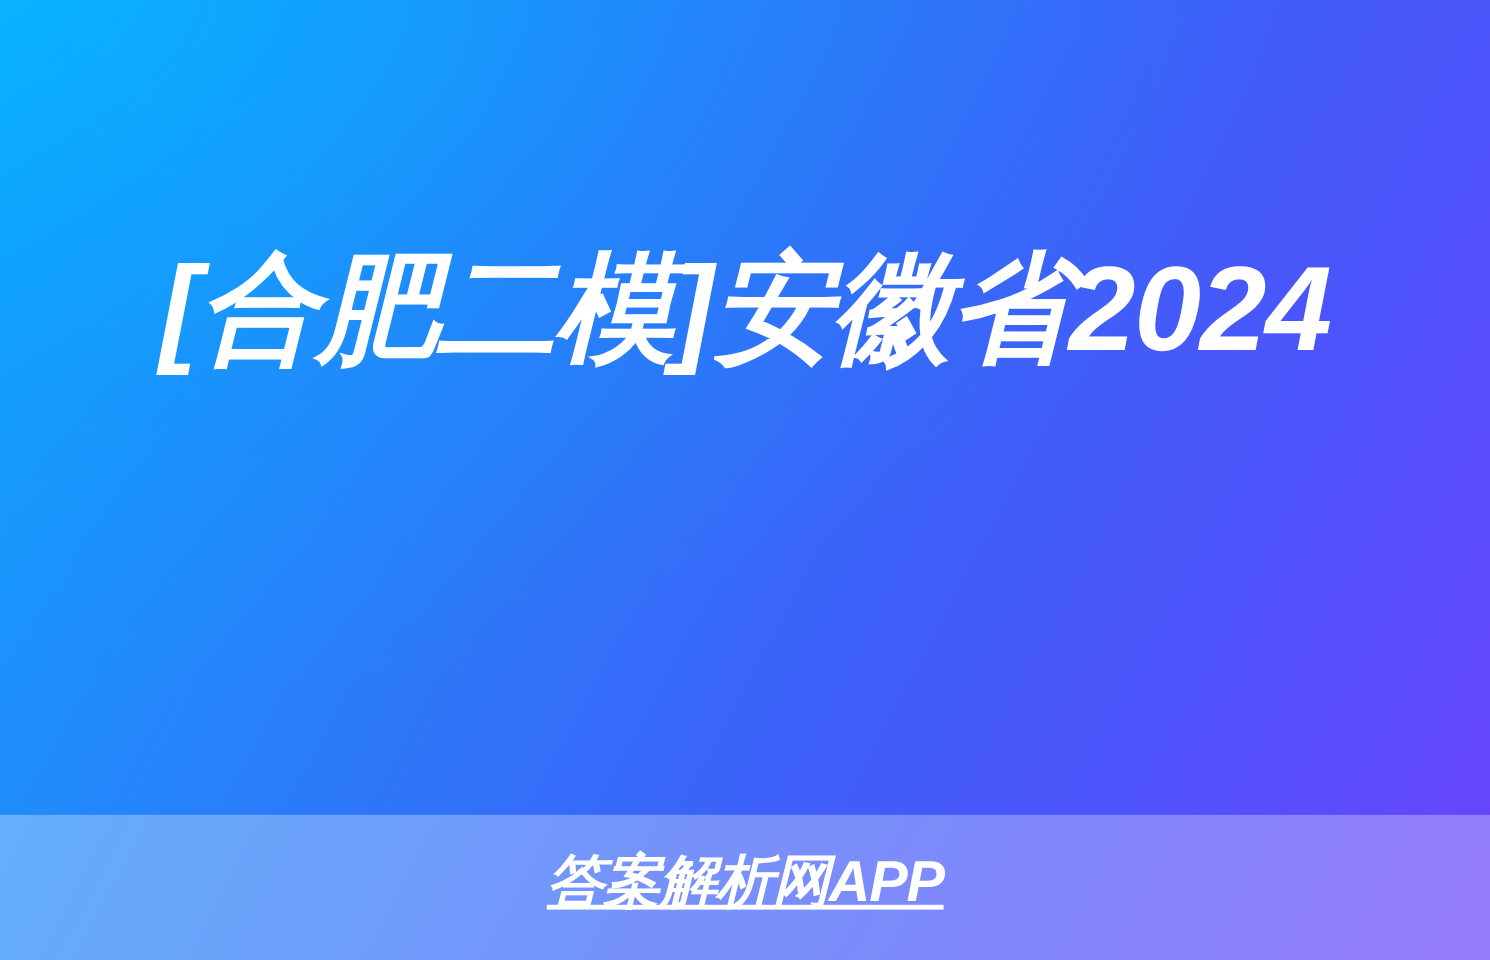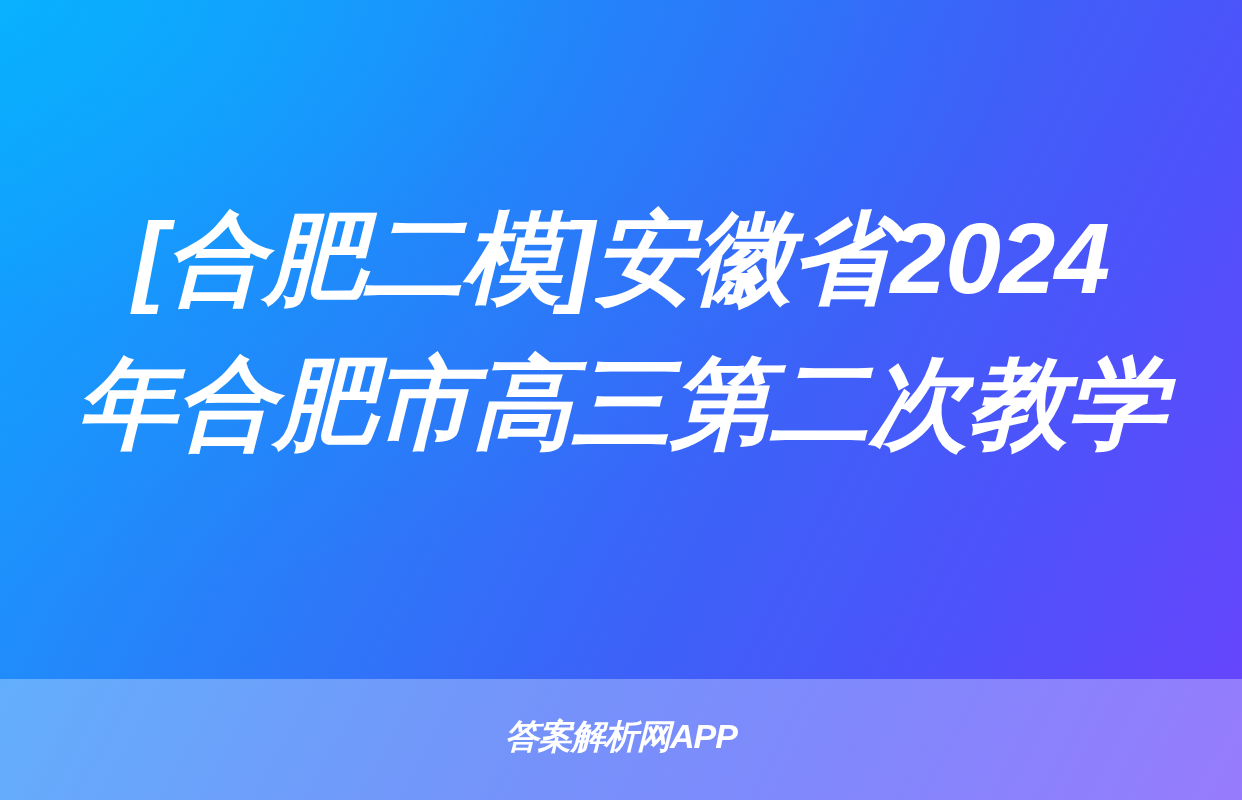--- a/index.html
+++ b/index.html
@@ -82,37 +82,37 @@
     right: 0;
     top: 707px;
     text-align: center;
     z-index: 4;
   }
 
   .watermark-text {
     display: inline-block;
     color: #ffffff;
     font-family: "Liberation Sans", "DejaVu Sans", sans-serif;
-    font-size: 34px;
+    font-size: 48px;
     font-weight: 700;
     font-style: italic;
     line-height: 58px;
     letter-spacing: -1px;
     white-space: nowrap;
+    text-decoration: underline;
   }
 </style>
 </head>
 <body>
 
 <div id="poster">
 
   <div class="bottom-band"></div>
 
   <div class="title-block">
     <span class="title-line">[合肥二模]安徽省2024</span>
-    <span class="title-line">年合肥市高三第二次教学</span>
   </div>
 
   <div class="watermark">
     <span class="watermark-text">答案解析网APP</span>
   </div>
 
 </div>
 
 </body></html>

